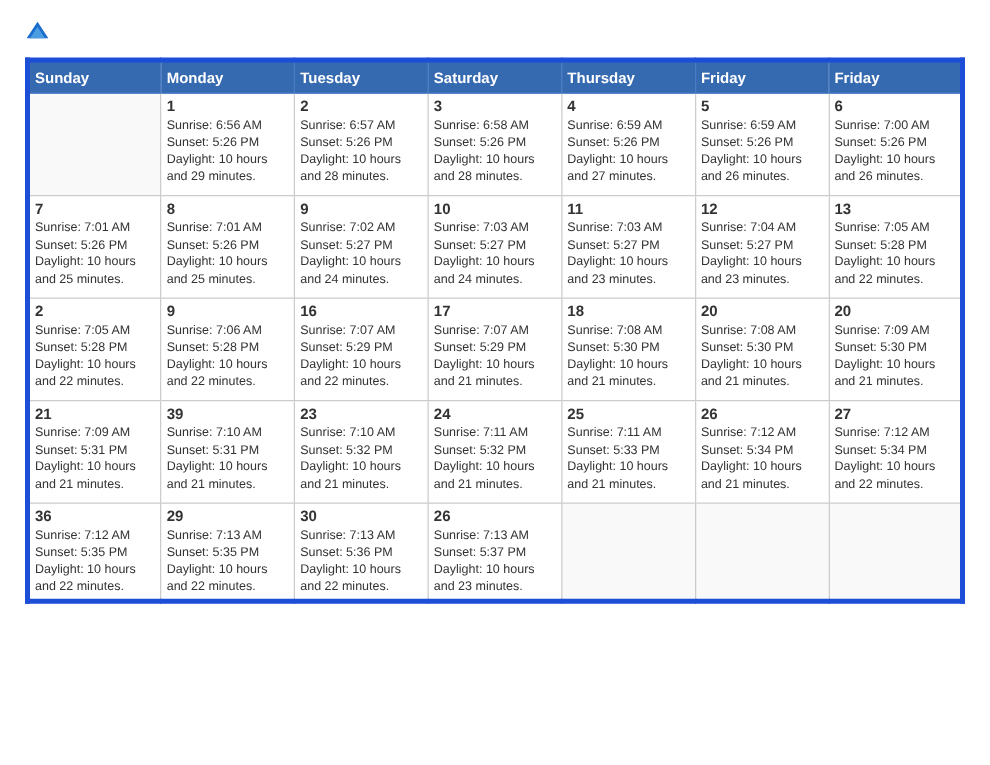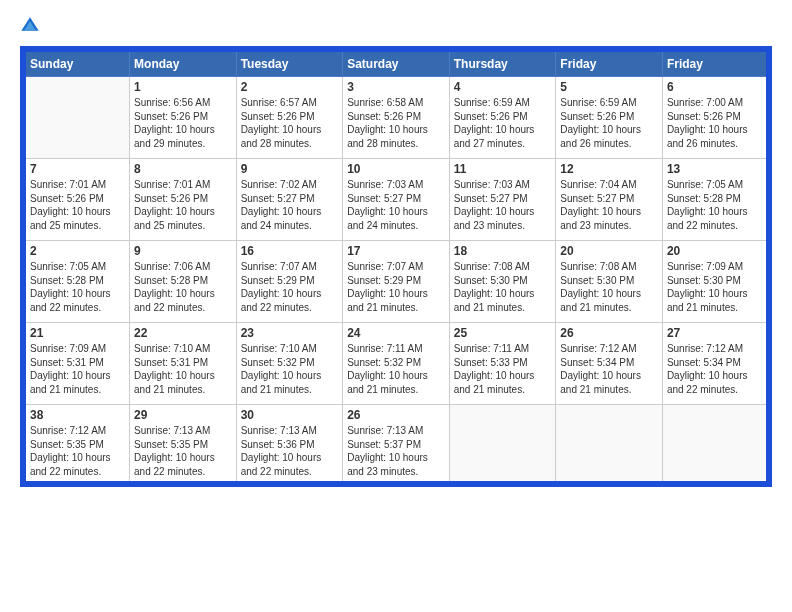--- a/index.html
+++ b/index.html
@@ -55,21 +55,21 @@
       color: #333;
       line-height: 1.1;
     }
     .location {
       font-size: 13px;
       color: #555;
     }
     .calendar {
       width: 100%;
       border-collapse: collapse;
-      border: 6px solid #1d4ed8;
+      border: 4px solid #1d4ed8;
     }
     .calendar th {
       background: #3569b0;
       color: #fff;
       font-size: 12px;
       font-weight: bold;
       padding: 5px 4px;
       border: 1px solid #4a7bc4;
       text-align: left;
     }
@@ -224,21 +224,21 @@
             <span class="day-num">20</span>
             <div class="day-info">Sunrise: 7:09 AM<br>Sunset: 5:30 PM<br>Daylight: 10 hours<br>and 21 minutes.</div>
           </td>
         </tr>
         <tr class="week-row">
           <td>
             <span class="day-num">21</span>
             <div class="day-info">Sunrise: 7:09 AM<br>Sunset: 5:31 PM<br>Daylight: 10 hours<br>and 21 minutes.</div>
           </td>
           <td>
-            <span class="day-num">22</span>
+            <span class="day-num">39</span>
             <div class="day-info">Sunrise: 7:10 AM<br>Sunset: 5:31 PM<br>Daylight: 10 hours<br>and 21 minutes.</div>
           </td>
           <td>
             <span class="day-num">23</span>
             <div class="day-info">Sunrise: 7:10 AM<br>Sunset: 5:32 PM<br>Daylight: 10 hours<br>and 21 minutes.</div>
           </td>
           <td>
             <span class="day-num">24</span>
             <div class="day-info">Sunrise: 7:11 AM<br>Sunset: 5:32 PM<br>Daylight: 10 hours<br>and 21 minutes.</div>
           </td>
@@ -250,21 +250,21 @@
             <span class="day-num">26</span>
             <div class="day-info">Sunrise: 7:12 AM<br>Sunset: 5:34 PM<br>Daylight: 10 hours<br>and 21 minutes.</div>
           </td>
           <td>
             <span class="day-num">27</span>
             <div class="day-info">Sunrise: 7:12 AM<br>Sunset: 5:34 PM<br>Daylight: 10 hours<br>and 22 minutes.</div>
           </td>
         </tr>
         <tr class="last-row">
           <td>
-            <span class="day-num">38</span>
+            <span class="day-num">36</span>
             <div class="day-info">Sunrise: 7:12 AM<br>Sunset: 5:35 PM<br>Daylight: 10 hours<br>and 22 minutes.</div>
           </td>
           <td>
             <span class="day-num">29</span>
             <div class="day-info">Sunrise: 7:13 AM<br>Sunset: 5:35 PM<br>Daylight: 10 hours<br>and 22 minutes.</div>
           </td>
           <td>
             <span class="day-num">30</span>
             <div class="day-info">Sunrise: 7:13 AM<br>Sunset: 5:36 PM<br>Daylight: 10 hours<br>and 22 minutes.</div>
           </td>

